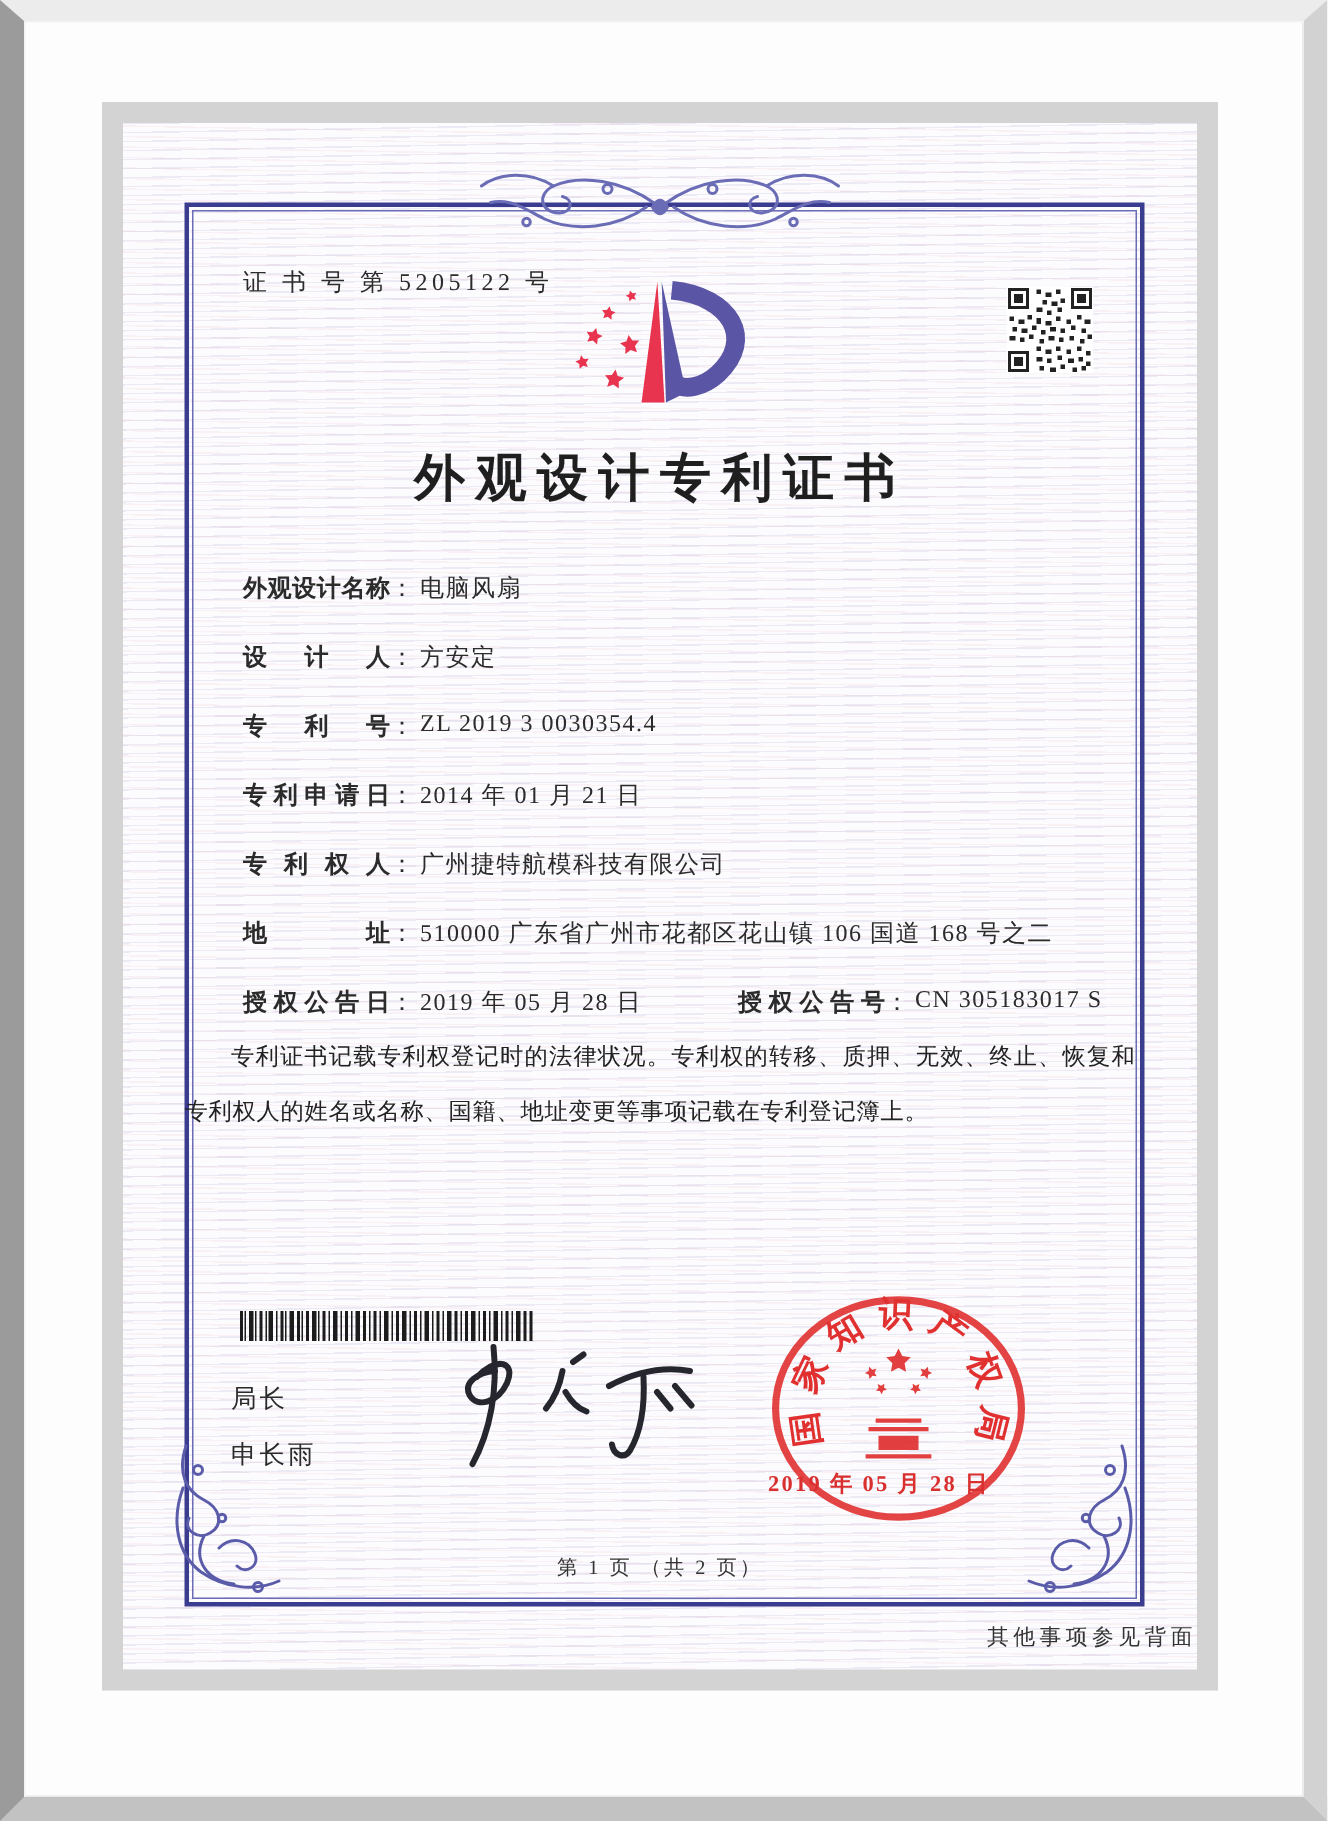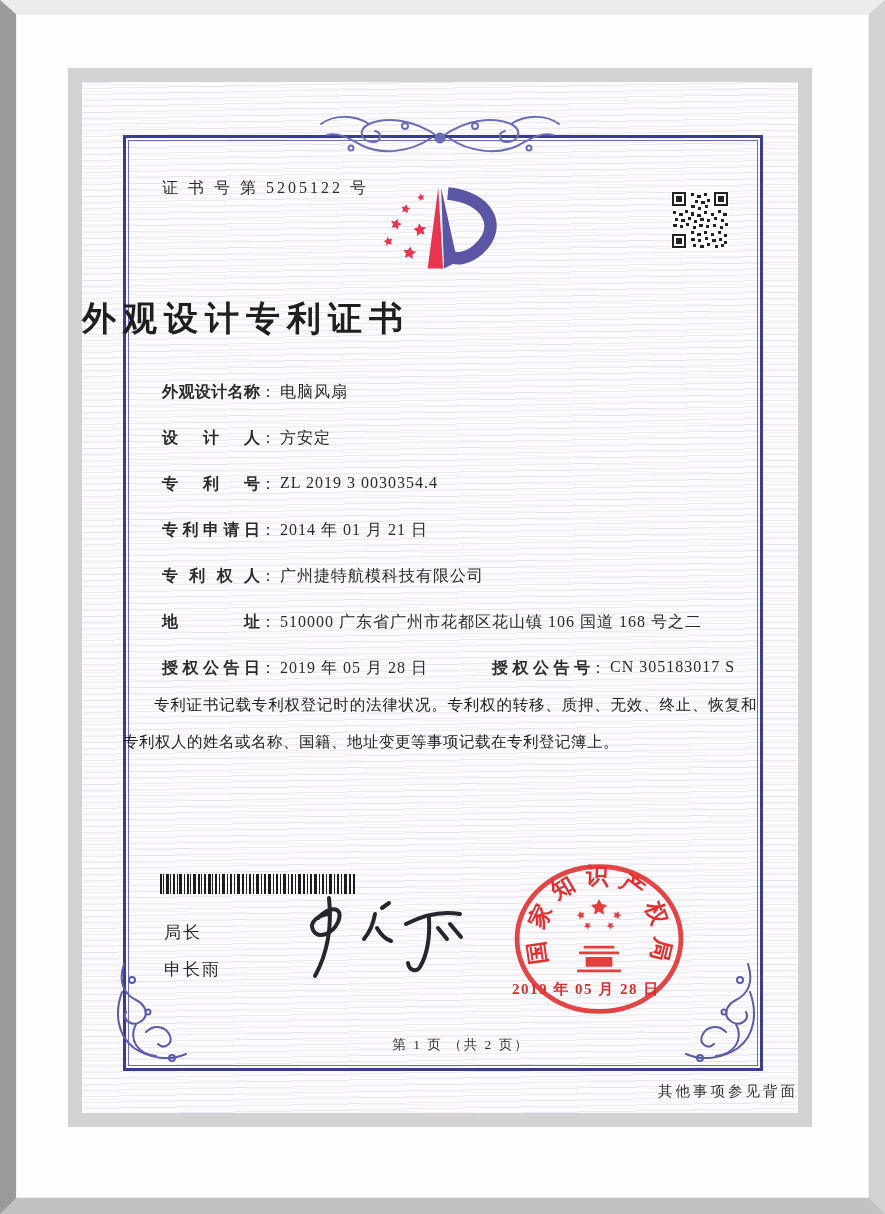--- a/index.html
+++ b/index.html
@@ -22,41 +22,41 @@
                border:3px solid #3a3c8f;}
   .cert-border::before{content:"";position:absolute;inset:2px;border:1px solid #6a6cb5;}
   .flourish{position:absolute;}
   .fl-top{left:50%;top:30px;transform:translateX(-50%);}
   .fl-bl{left:30px;top:880px;}
   .fl-br{left:600px;top:880px;transform:scaleX(-1);}
   
   .cert-no{position:absolute;left:80px;top:96px;font-size:16px;letter-spacing:3px;}
   .logo{position:absolute;left:282px;top:100px;}
   .qr{position:absolute;left:589px;top:109px;}
-  .title{position:absolute;left:0;top:214px;width:716px;text-align:left;
+  .title{position:absolute;left:0;top:214px;width:716px;text-align:center;
          font-size:34px;font-weight:600;letter-spacing:7px;color:#1f1f1f;}
   .fields{position:absolute;left:80px;top:300px;width:580px;font-size:16px;}
   .f-row{height:22px;margin-bottom:24px;white-space:nowrap;}
   .f-label{display:inline-block;width:98px;text-align:justify;text-align-last:justify;
            letter-spacing:0;vertical-align:top;font-weight:bold;}
   .f-colon{display:inline-block;vertical-align:top;}
   .f-value{letter-spacing:1px;vertical-align:top;}
   .grant-gap{display:inline-block;width:56px;}
   .paras{position:absolute;left:41px;top:604px;width:634px;font-size:15.5px;
          line-height:37px;text-align:justify;color:#222;}
   .paras p{margin:0;text-indent:2em;letter-spacing:0.5px;}
   .barcode{position:absolute;left:78px;top:792px;}
-  .director{position:absolute;left:82px;top:832px;font-size:17px;line-height:37px;
+  .director{position:absolute;left:72px;top:832px;font-size:17px;line-height:37px;
             letter-spacing:2px;}
   .signature{position:absolute;left:198px;top:806px;}
   .seal{position:absolute;left:423px;top:776px;}
   .seal-date{position:absolute;left:430px;top:898px;width:170px;color:#d92f2f;
              font-size:15px;letter-spacing:1.5px;font-weight:600;white-space:nowrap;}
   .page-ind{position:absolute;left:0;top:954px;width:716px;text-align:center;
-            font-size:13.5px;letter-spacing:2px;color:#333;margin-left:21px;}
+            font-size:13.5px;letter-spacing:2px;color:#333;}
   .back-note{position:absolute;left:0;top:1000px;width:716px;text-align:right;
              font-size:14.5px;letter-spacing:3px;color:#333;}
 </style>
 </head>
 <body>
 
 <div class="scene">
   <div class="frame-edge"></div>
   <div class="frame-face"></div>
   <div class="mat-shadow">

